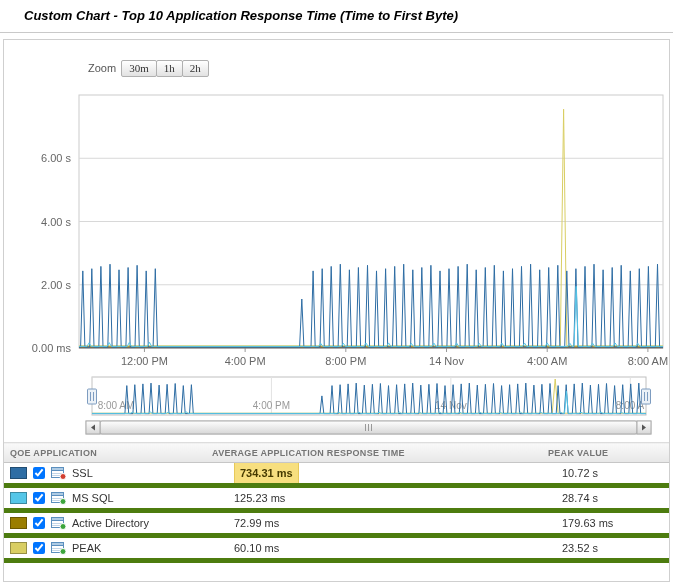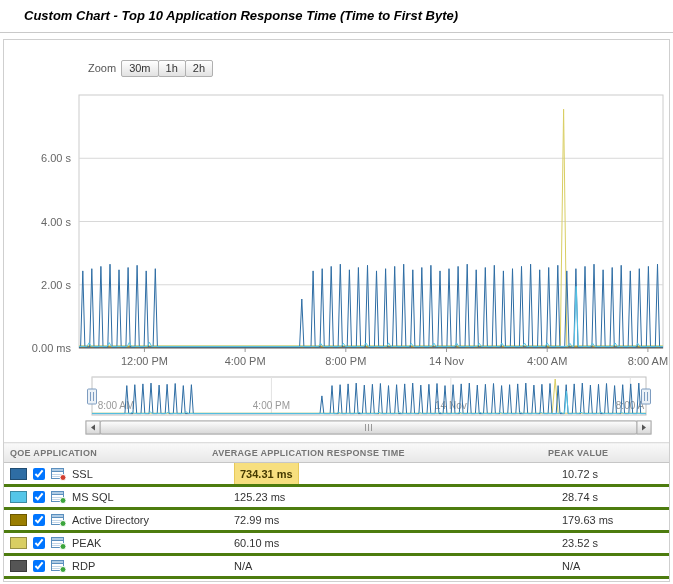--- a/index.html
+++ b/index.html
@@ -7,29 +7,29 @@
     font-family: "Liberation Sans", sans-serif; }
   .title-bar { font-size: 13px; font-weight: bold; color: #000;
     padding: 8px 8px 9px 24px; border-bottom: 1px solid #c9c9c9; background: #fff; font-style: italic; }
   .panel { margin: 6px 3px 0 3px; border: 1px solid #cfcfcf; height: 543px; background: #fff; overflow: hidden; }
   .chart-area { position: relative; height: 402px; }
   .zoom-row { position: absolute; top: 18px; left: 84px; display: flex; align-items: center; z-index: 2; }
   .zoom-label { font-size: 11px; color: #555; margin-right: 6px; }
   .zoom-btn { font-size: 11px; color: #333; border: 1px solid #b0b0b0;
     background: linear-gradient(#ffffff, #e2e2e2); padding: 1px 7px 2px 7px;
     border-radius: 2px; cursor: pointer; margin-left: -1px;
-    font-family: Liberation Sans, sans-serif; }
+    font-family: Liberation Serif, serif; }
   svg { display: block; }
   .qoe-table { width: 100%; border-collapse: collapse; table-layout: fixed;
     font-size: 11px; color: #333; }
   .qoe-table thead th { background: linear-gradient(#f9f9f9, #e7e7e7);
     border-bottom: 1px solid #c6c6c6; border-top: 1px solid #ddd;
     color: #757575; font-size: 9px; font-weight: bold; text-align: left;
     padding: 5px 6px 4px 6px; letter-spacing: 0.3px; }
-  .qoe-table td { border-bottom: 3px solid #4d7c0f; padding: 3px 6px; height: 23px;
+  .qoe-table td { border-bottom: 5px solid #4d7c0f; padding: 3px 6px; height: 23px;
     vertical-align: middle; white-space: nowrap; overflow: hidden; }
   .cell-app { display: flex; align-items: center; gap: 5px; }
   .swatch { display: inline-block; width: 17px; height: 12px;
     border: 1px solid rgba(0,0,0,0.3); flex: 0 0 auto; }
   .cell-app input[type=checkbox] { width: 12px; height: 12px; margin: 0 1px; }
   .app-name { color: #333; }
   td.c-avg { padding-left: 28px; }
   td.c-peak { padding-left: 20px; }
   .hl { background: #f7df7f; border: 1px solid #e7c95a; padding: 18px 5px;
     font-weight: bold; color: #453a00; border-radius: 1px; }
@@ -187,33 +187,15 @@
                 <line x1="1" y1="7.5" x2="12" y2="7.5" stroke="#c3d6e8"></line>
                 <line x1="1" y1="9.5" x2="12" y2="9.5" stroke="#c3d6e8"></line>
                 <circle cx="12" cy="10.5" r="3" fill="#3ca53c" stroke="#ffffff"></circle>
               </svg>
               <span class="app-name">PEAK</span>
             </div>
           </td>
           <td class="c-avg"><span class="">60.10 ms</span></td>
           <td class="c-peak"><span>23.52 s</span></td>
         </tr>
-        <tr>
-          <td>
-            <div class="cell-app">
-              <span class="swatch" style="background:#555555"></span>
-              <input type="checkbox" checked="" style="">
-              <svg width="16" height="14" viewBox="0 0 16 14">
-                <rect x="0.5" y="1.5" width="12" height="10" fill="#ffffff" stroke="#5b8fbe"></rect>
-                <rect x="0.5" y="1.5" width="12" height="3" fill="#aecbe4" stroke="#5b8fbe"></rect>
-                <line x1="1" y1="7.5" x2="12" y2="7.5" stroke="#c3d6e8"></line>
-                <line x1="1" y1="9.5" x2="12" y2="9.5" stroke="#c3d6e8"></line>
-                <circle cx="12" cy="10.5" r="3" fill="#3ca53c" stroke="#ffffff"></circle>
-              </svg>
-              <span class="app-name">RDP</span>
-            </div>
-          </td>
-          <td class="c-avg"><span class="">N/A</span></td>
-          <td class="c-peak"><span>N/A</span></td>
-        </tr>
       </tbody>
   </table>
 </div>
 
 </body></html>

